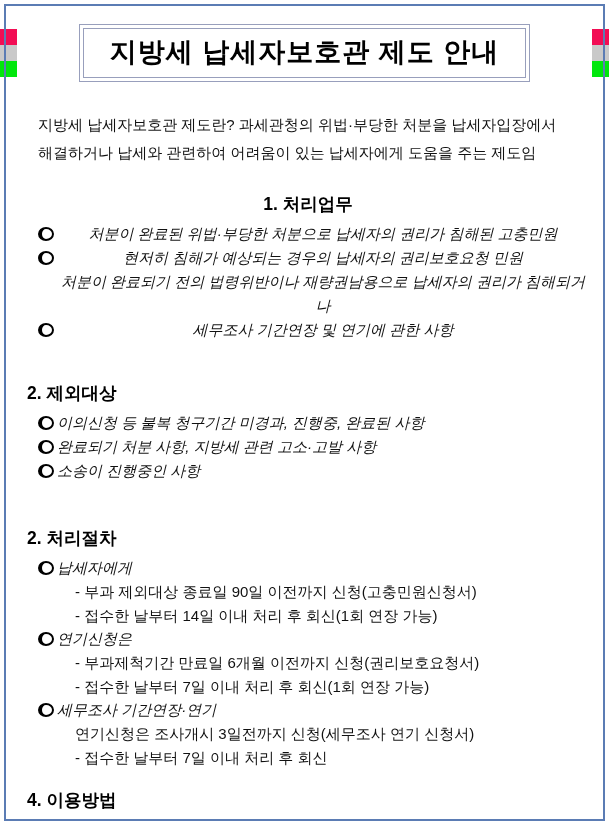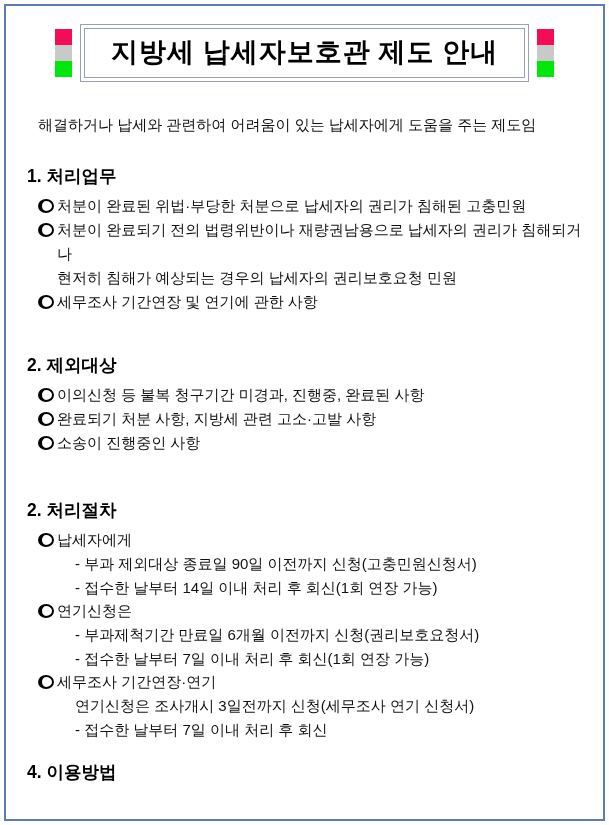--- a/index.html
+++ b/index.html
@@ -12,64 +12,64 @@
     overflow:hidden;
   }
   .page{position:relative;width:609px;height:825px;background:#fff;}
   .frame{
     position:absolute;inset:4px;
     border:2px solid #5b7cb4;
     pointer-events:none;
   }
   
   .banner{
-    display:flex;align-items:center;justify-content:center;
-    gap:8px;padding-top:24px;font-family:Liberation Serif, serif;
+    display:flex;align-items:center;justify-content:space-between;
+    gap:8px;padding-top:24px;
   }
   .decor{display:flex;flex-direction:column;}
   .decor .sq{width:17px;height:16px;}
   .sq-pink{background:#f20d54;}
   .sq-gray{background:#c9c9c9;}
   .sq-green{background:#00e70c;}
   .title-box{border:1px solid #989fbc;padding:3px;background:#fff;}
   .title-inner{border:1px solid #989fbc;padding:5px 26px 7px;}
   .title-text{
     font-size:27px;font-weight:800;letter-spacing:1px;
     white-space:nowrap;color:#000;
   }
   
   .intro{
     margin:29px 28px 0 38px;
     font-size:15px;line-height:28px;
   }
   .intro-line{white-space:pre-wrap;}
   
   .section{margin-left:27px;margin-right:20px;}
-  .sec-1{margin-top:26px;}
+  .sec-1{margin-top:26px;text-align:center;}
   .sec-2{margin-top:40px;}
   .sec-3{margin-top:44px;}
   .sec-4{margin-top:20px;}
   .sec-heading{
     font-size:17.5px;font-weight:bold;color:#000;
     margin:0 0 7px 0;line-height:22px;
   }
   .oitem{
     display:flex;align-items:flex-start;
     margin-left:11px;
     font-size:15px;line-height:24px;
   }
   .obullet{
     flex:0 0 auto;
     width:10px;height:10px;
     border:2px solid #000;border-left-width:4px;
     border-radius:50%;
     margin:5px 3px 0 0;
     background:#fff;
   }
-  .otext{flex:1 1 auto;}
+  .otext{flex:1 1 auto;font-style:italic;}
   .oline{white-space:pre-wrap;}
   .subline{
     margin-left:48px;
     font-size:15px;line-height:23.5px;
     white-space:pre-wrap;
   }
 </style>
 </head>
 <body>
 
@@ -88,36 +88,37 @@
       </div>
     </div>
     <div class="decor">
       <span class="sq sq-pink"></span>
       <span class="sq sq-gray"></span>
       <span class="sq sq-green"></span>
     </div>
   </div>
 
   <div class="intro">
+    <div class="intro-line">지방세 납세자보호관 제도란? 과세관청의 위법·부당한 처분을 납세자입장에서</div>
     <div class="intro-line">해결하거나 납세와 관련하여 어려움이 있는 납세자에게 도움을 주는 제도임</div>
   </div>
 
   <div class="section sec-1">
     <h2 class="sec-heading">1. 처리업무</h2>
     <div class="oitem">
       <span class="obullet"></span>
       <div class="otext">
         <div class="oline">처분이 완료된 위법·부당한 처분으로 납세자의 권리가 침해된 고충민원</div>
       </div>
     </div>
     <div class="oitem">
       <span class="obullet"></span>
       <div class="otext">
+        <div class="oline">현저히 침해가 예상되는 경우의 납세자의 권리보호요청 민원</div>
         <div class="oline">처분이 완료되기 전의 법령위반이나 재량권남용으로 납세자의 권리가 침해되거나</div>
-        <div class="oline">현저히 침해가 예상되는 경우의 납세자의 권리보호요청 민원</div>
       </div>
     </div>
     <div class="oitem">
       <span class="obullet"></span>
       <div class="otext">
         <div class="oline">세무조사 기간연장 및 연기에 관한 사항</div>
       </div>
     </div>
   </div>
 

